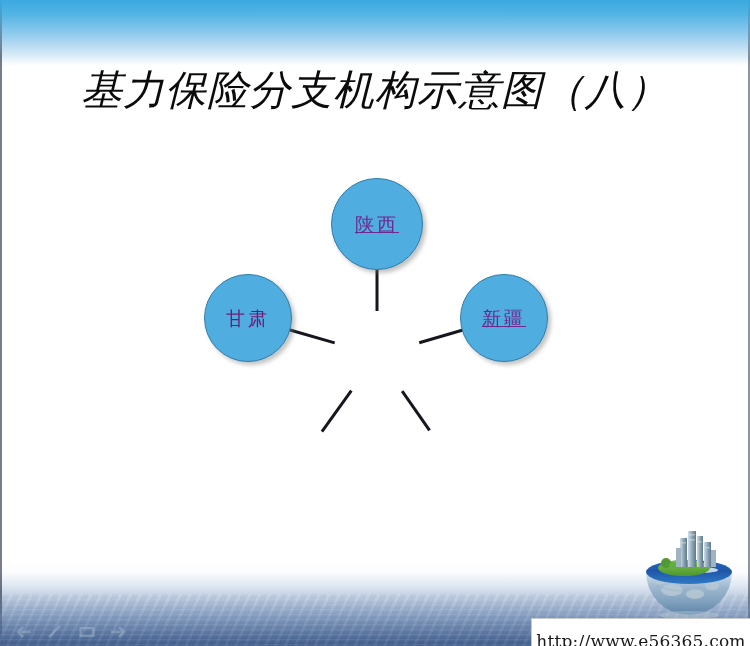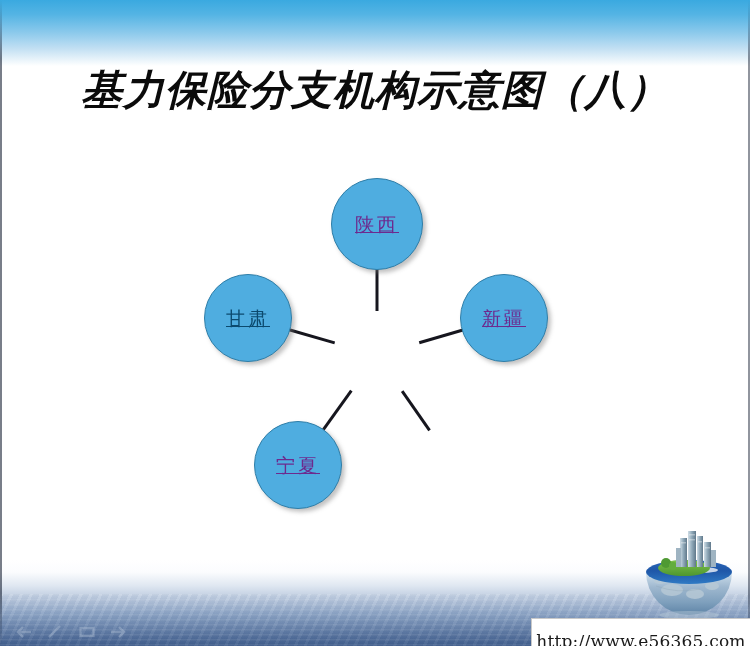--- a/index.html
+++ b/index.html
@@ -84,21 +84,21 @@
 
   
   .title {
     position: absolute;
     left: 0;
     top: 63px;
     width: 750px;
     text-align: center;
     font-family: "DejaVu Serif", "Liberation Serif", serif;
     font-size: 41px;
-    font-weight: bold;
+    font-weight: normal;
     font-style: italic;
     color: #0b0b0b;
     letter-spacing: 1px;
     white-space: nowrap;
     text-shadow: 1px 1px 0 rgba(255,255,255,0.75);
   }
 
   
   .diagram {
     position: absolute;
@@ -127,21 +127,21 @@
     box-sizing: border-box;
   }
   .node-label {
     font-family: "DejaVu Serif", "Liberation Serif", serif;
     font-size: 19px;
     letter-spacing: 3px;
     line-height: 1;
     white-space: nowrap;
     user-select: none;
   }
-  .label-dark   { color: #0c4a6e; text-decoration: underline; }
+  .label-dark   { color: #701a75; }
   .label-purple { color: #6d2a8e; text-decoration: underline; }
 
   
   .globe-logo {
     position: absolute;
     left: 640px;
     top: 528px;
     width: 98px;
     height: 92px;
   }
@@ -215,23 +215,20 @@
     </div>
 
     <div class="node" id="node-1" style="left: 204px; top: 274px; width: 88px; height: 88px;">
       <span class="node-label label-dark">甘肃</span>
     </div>
 
     <div class="node" id="node-2" style="left: 460px; top: 274px; width: 88px; height: 88px;">
       <span class="node-label label-purple">新疆</span>
     </div>
 
-    <div class="node" id="node-3" style="left: 254px; top: 421px; width: 88px; height: 88px;">
-      <span class="node-label label-purple">宁夏</span>
-    </div>
 
 
   </div>
 
   <svg class="globe-logo" viewBox="0 0 98 92">
     <defs>
       <linearGradient id="oceanTop" x1="0" y1="0" x2="0" y2="1">
         <stop offset="0%" stop-color="#2a66b8"></stop>
         <stop offset="45%" stop-color="#1f57a8"></stop>
         <stop offset="100%" stop-color="#2f7ac4"></stop>

